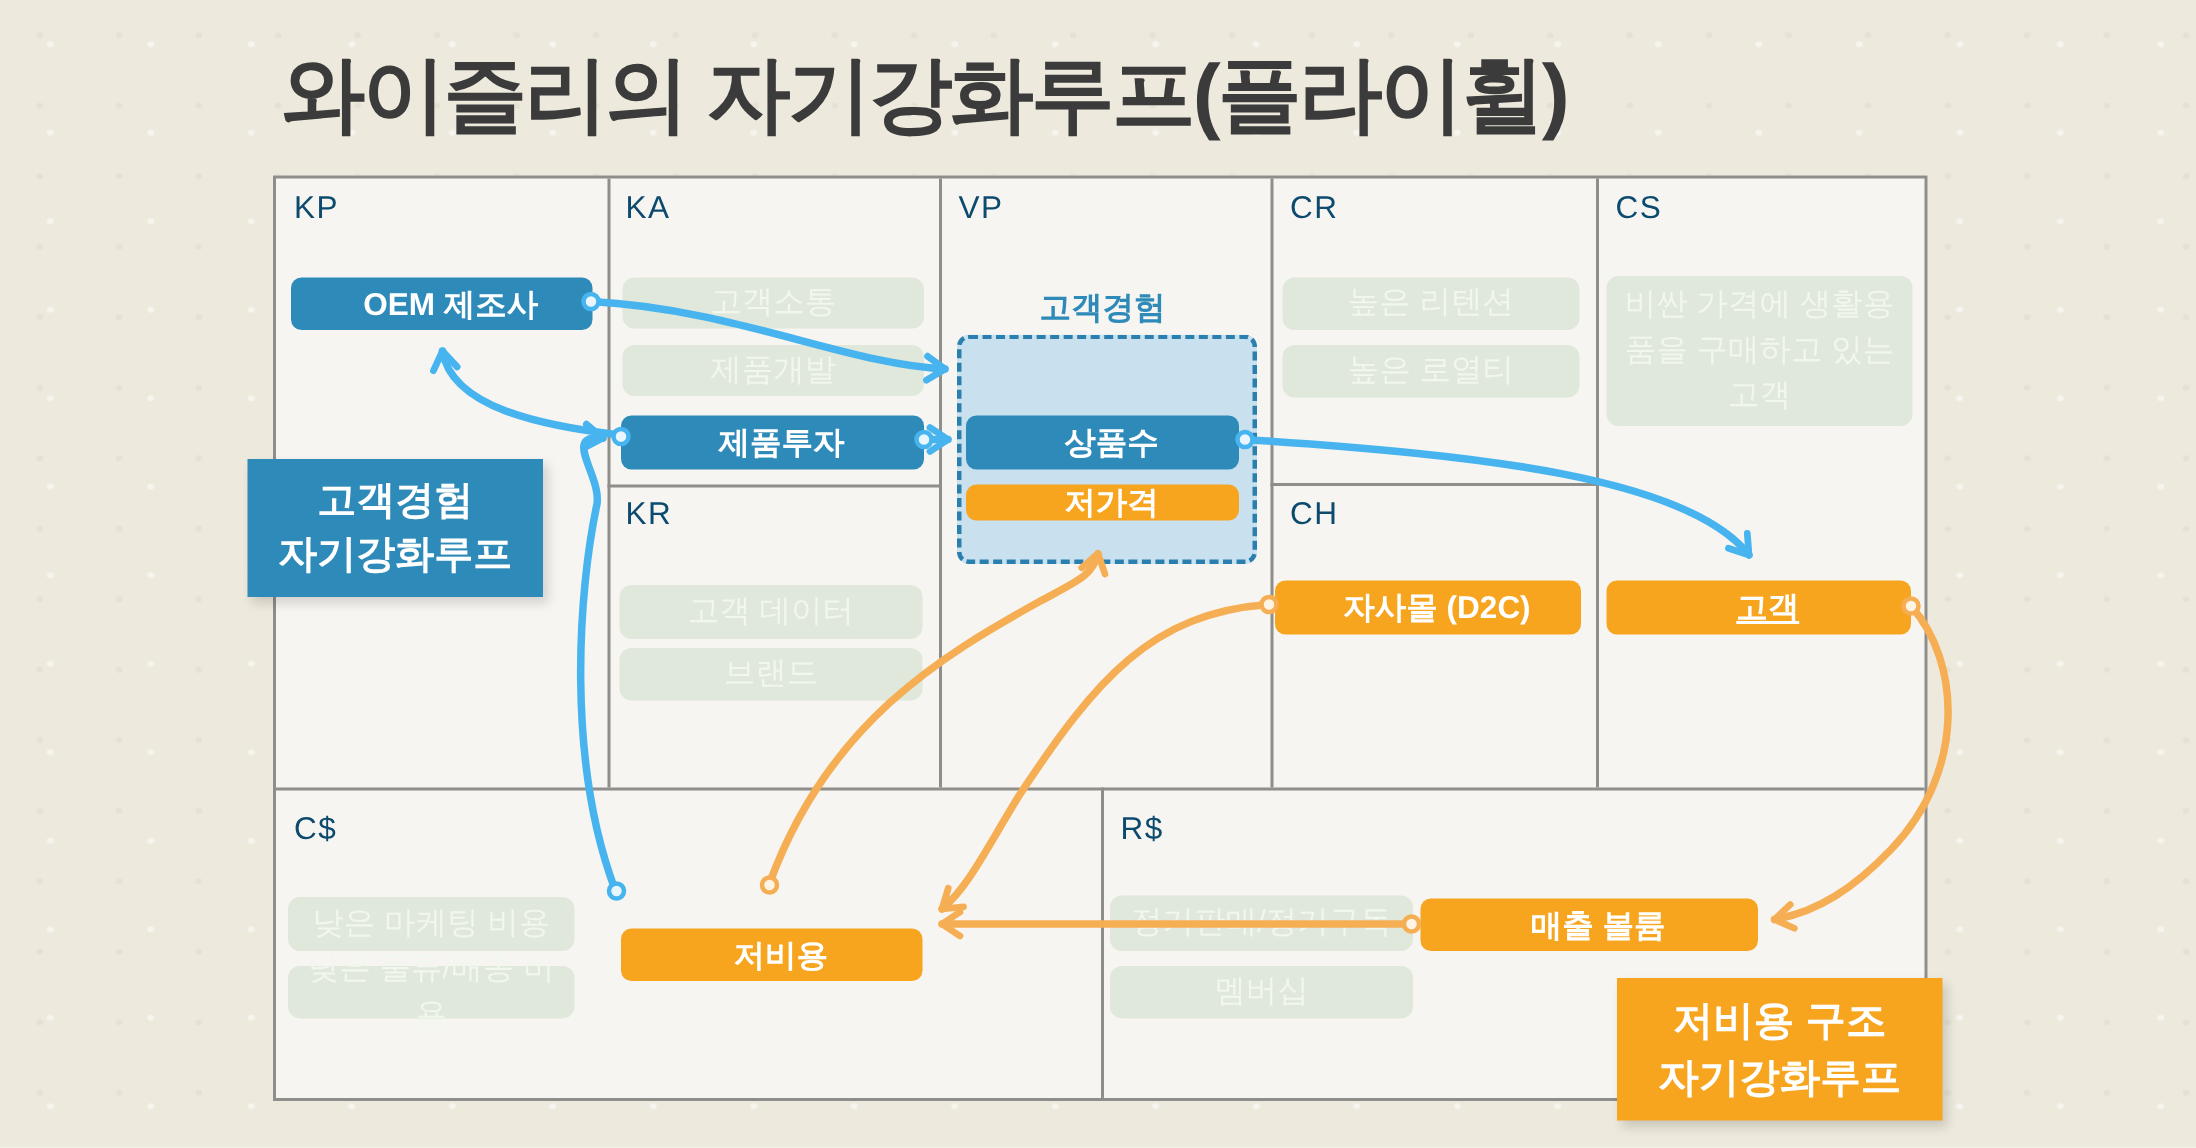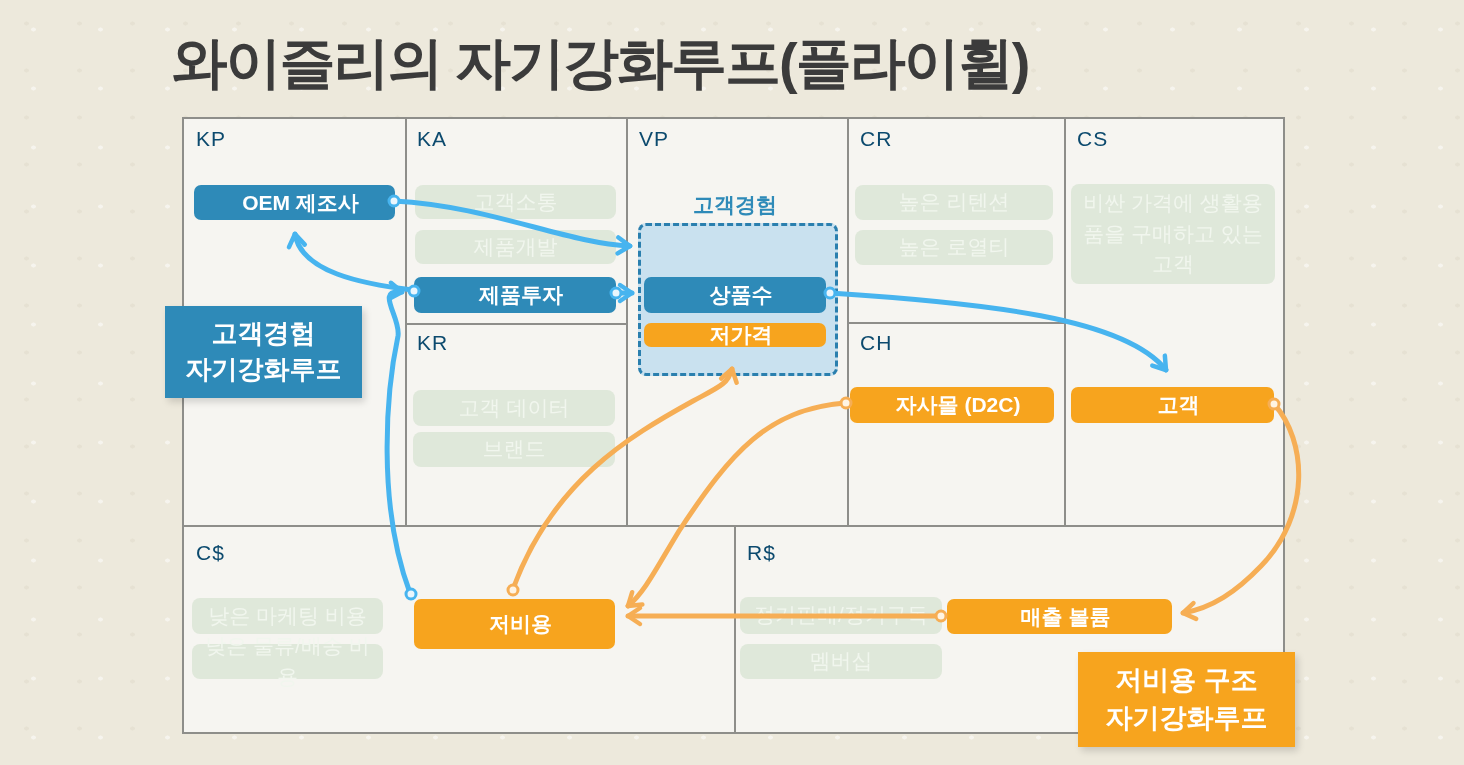--- a/index.html
+++ b/index.html
@@ -6,21 +6,21 @@
   body {
     width:1464px; height:765px; position:relative; overflow:hidden;
     background-color:#EDE9DC;
     background-image:
       radial-gradient(rgba(185,178,155,0.14) 2px, transparent 2.6px),
       radial-gradient(rgba(255,255,255,0.5) 2px, transparent 2.6px);
     background-size:53px 47px, 67px 59px;
     font-family:"Liberation Sans", sans-serif;
   }
   .title {
-    position:absolute; top:26px; left:0; width:1200px; text-align:center;
+    position:absolute; top:26px; left:16px; width:1200px; text-align:center;
     font-size:56px; font-weight:bold; color:#3B3B3B; letter-spacing:-2px;
   }
   .canvas {
     position:absolute; left:182px; top:117px; width:1099px; height:613px;
     background:#F6F5F1; border:2px solid #8E8E8A; box-sizing:content-box; z-index:1;
   }
   .vl, .hl { position:absolute; background:#8E8E8A; z-index:2; }
   .vl { width:2px; } .hl { height:2px; }
   .sec-label {
     position:absolute; font-size:21px; color:#0c4a6e; font-weight:300;
@@ -91,30 +91,30 @@
 
   <div class="vp-group-title">고객경험</div>
   <div class="dashed-group"></div>
   <div class="node blue" style="left:460px; top:158px; width:182px; height:36px;">상품수</div>
   <div class="node orange" style="left:460px; top:204px; width:182px; height:24px;">저가격</div>
 
   <div class="faded" style="left:671px; top:66px;  width:198px; height:35px;">높은 리텐션</div>
   <div class="faded" style="left:671px; top:111px; width:198px; height:35px;">높은 로열티</div>
 
   <div class="faded" style="left:887px; top:65px; width:204px; height:100px;">비싼 가격에 생활용품을 구매하고 있는 고객</div>
-  <div class="node orange" style="left:887px; top:268px; width:203px; height:36px;">고객</div>
+  <div class="node orange" style="left:887px; top:268px; width:203px; height:36px;text-decoration:underline;">고객</div>
 
   <div class="faded" style="left:229px; top:271px; width:202px; height:36px;">고객 데이터</div>
   <div class="faded" style="left:229px; top:313px; width:202px; height:35px;">브랜드</div>
 
   <div class="node orange" style="left:666px; top:268px; width:204px; height:36px;">자사몰 (D2C)</div>
 
   <div class="faded" style="left:8px; top:479px; width:191px; height:36px;">낮은 마케팅 비용</div>
   <div class="faded" style="left:8px; top:525px; width:191px; height:35px;">낮은 물류/배송 비용</div>
-  <div class="node orange" style="left:230px; top:480px; width:201px; height:50px;">저비용</div>
+  <div class="node orange" style="left:230px; top:500px; width:201px; height:35px;">저비용</div>
 
   <div class="faded" style="left:556px; top:478px; width:202px; height:37px;">정기판매/정기구독</div>
   <div class="faded" style="left:556px; top:525px; width:202px; height:35px;">멤버십</div>
   <div class="node orange" style="left:763px; top:480px; width:225px; height:35px;">매출 볼륨</div>
 </div>
 
 <div class="loop-label blue" style="left:165px; top:306px; width:197px; height:92px;">고객경험
 자기강화루프</div>
 <div class="loop-label orange" style="left:1078px; top:652px; width:217px; height:95px; font-size:27px;">저비용 구조
 자기강화루프</div>

